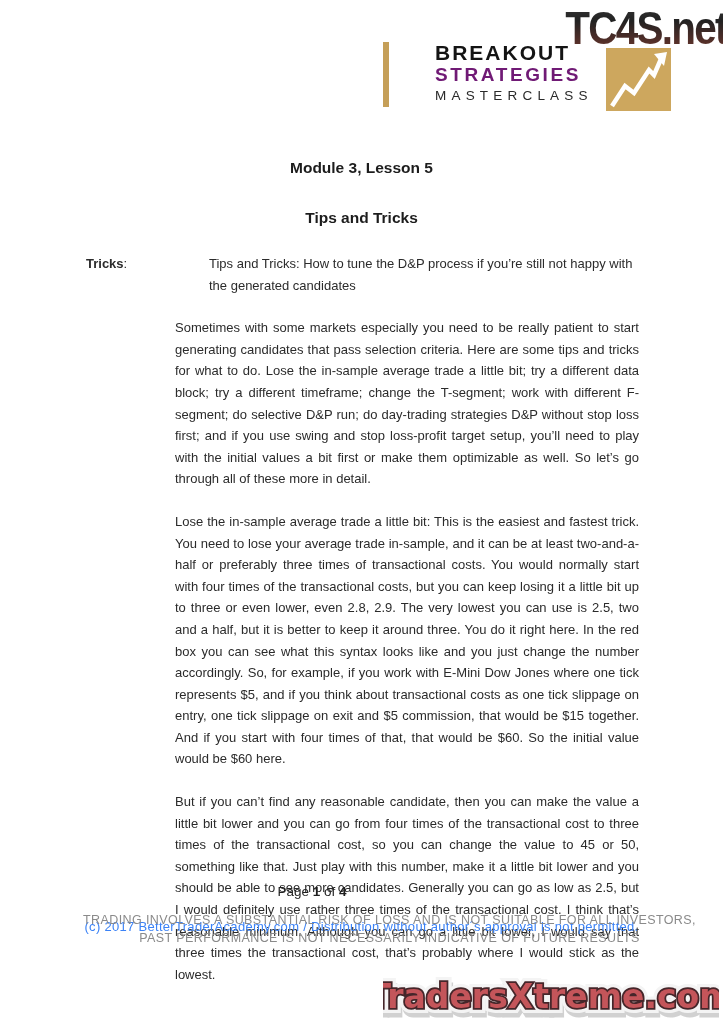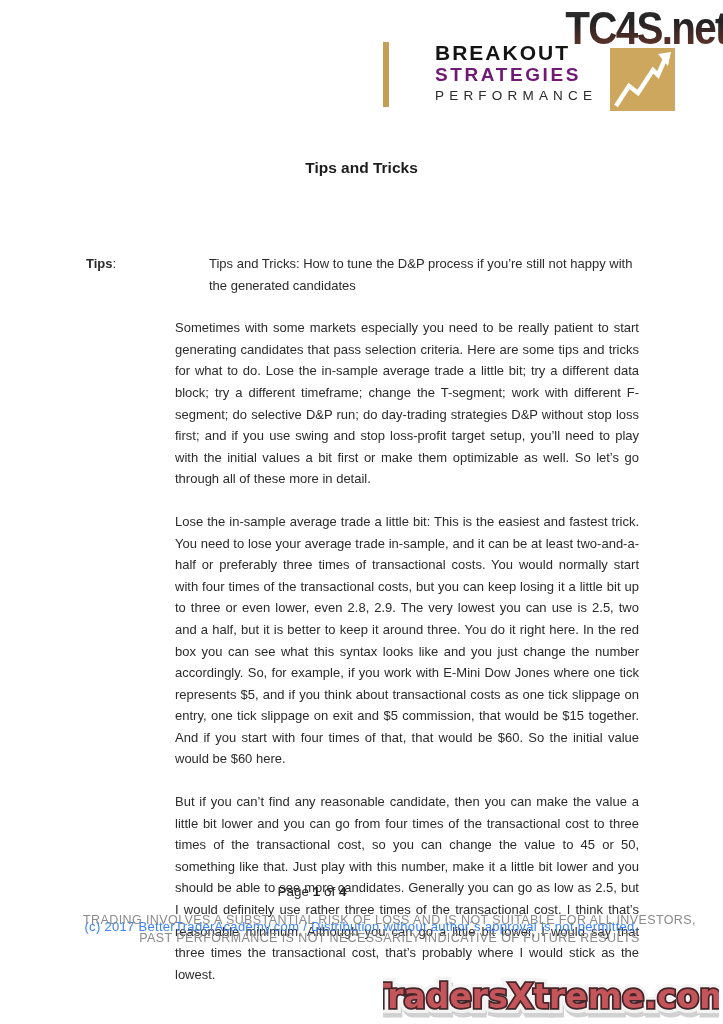--- a/index.html
+++ b/index.html
@@ -62,38 +62,39 @@
 
 <div class="page">
 
   <div class="tc4s">TC4S.net</div>
 
   <div class="logo">
     <div class="logo-bar"></div>
     <div class="logo-text">
       <span class="logo-l1">BREAKOUT</span>
       <span class="logo-l2">STRATEGIES</span>
-      <span class="logo-l3">PERFORMANCE</span>
+      <span class="logo-l3">MASTERCLASS</span>
     </div>
     <span class="logo-icon">
       <svg width="65" height="63" viewBox="0 0 65 63" xmlns="http://www.w3.org/2000/svg">
         <rect x="0" y="0" width="65" height="63" fill="#cda75e"></rect>
         <path d="M6 58 L19 38 L28 45 L43 22 L48 27 L55 11" fill="none" stroke="#ffffff" stroke-width="4.5" stroke-linejoin="miter"></path>
         <polygon points="48,6 61,4 58,18" fill="#ffffff"></polygon>
       </svg>
     </span>
   </div>
 
   <div class="title-block">
+    <div class="title-line">Module 3, Lesson 5</div>
     <div class="title-line">Tips and Tricks</div>
   </div>
 
   <div class="transcript">
     <div class="speaker-col">
-      <span>Tips</span><span class="colon">:</span>
+      <span>Tricks</span><span class="colon">:</span>
     </div>
     <div class="text-col">
       <p class="para first">Tips and Tricks: How to tune the D&amp;P process if you’re still not happy with the generated candidates</p>
       <p class="para">Sometimes with some markets especially you need to be really patient to start generating candidates that pass selection criteria. Here are some tips and tricks for what to do. Lose the in-sample average trade a little bit; try a different data block; try a different timeframe; change the T-segment; work with different F-segment; do selective D&amp;P run; do day-trading strategies D&amp;P without stop loss first; and if you use swing and stop loss-profit target setup, you’ll need to play with the initial values a bit first or make them optimizable as well. So let’s go through all of these more in detail.</p>
       <p class="para">Lose the in-sample average trade a little bit: This is the easiest and fastest trick. You need to lose your average trade in-sample, and it can be at least two-and-a-half or preferably three times of transactional costs. You would normally start with four times of the transactional costs, but you can keep losing it a little bit up to three or even lower, even 2.8, 2.9. The very lowest you can use is 2.5, two and a half, but it is better to keep it around three. You do it right here. In the red box you can see what this syntax looks like and you just change the number accordingly. So, for example, if you work with E-Mini Dow Jones where one tick represents $5, and if you think about transactional costs as one tick slippage on entry, one tick slippage on exit and $5 commission, that would be $15 together. And if you start with four times of that, that would be $60. So the initial value would be $60 here.</p>
       <p class="para">But if you can’t find any reasonable candidate, then you can make the value a little bit lower and you can go from four times of the transactional cost to three times of the transactional cost, so you can change the value to 45 or 50, something like that. Just play with this number, make it a little bit lower and you should be able to see more candidates. Generally you can go as low as 2.5, but I would definitely use rather three times of the transactional cost. I think that’s reasonable minimum. Although you can go a little bit lower, I would say that three times the transactional cost, that’s probably where I would stick as the lowest.</p>
     </div>
   </div>
 
 

